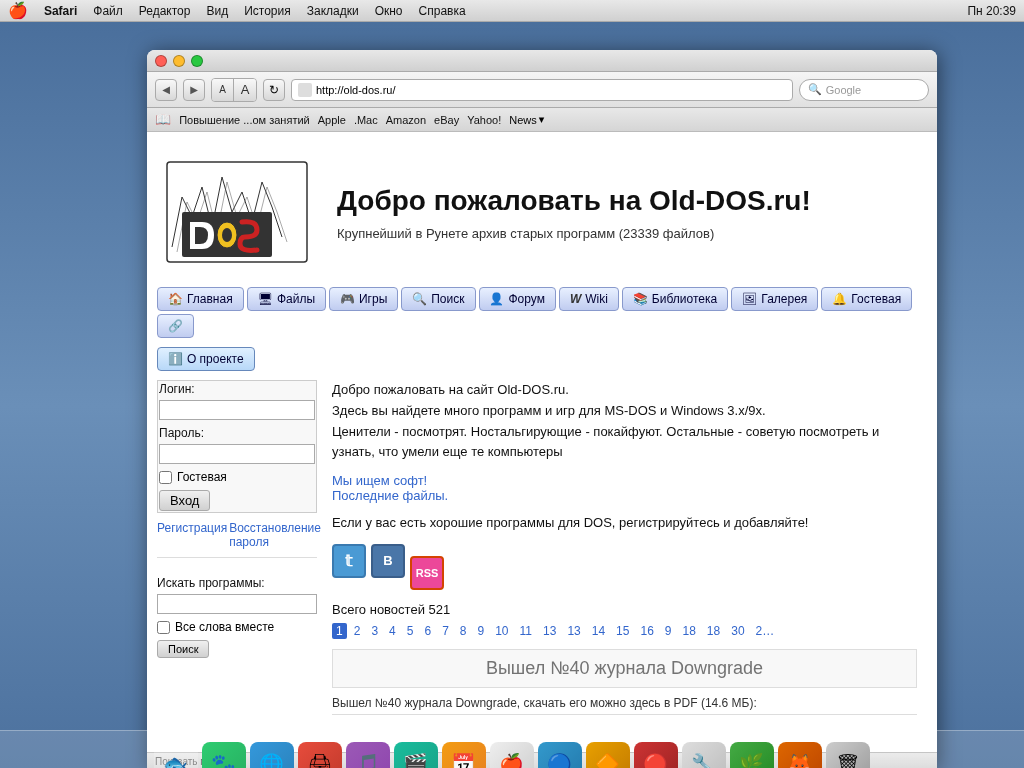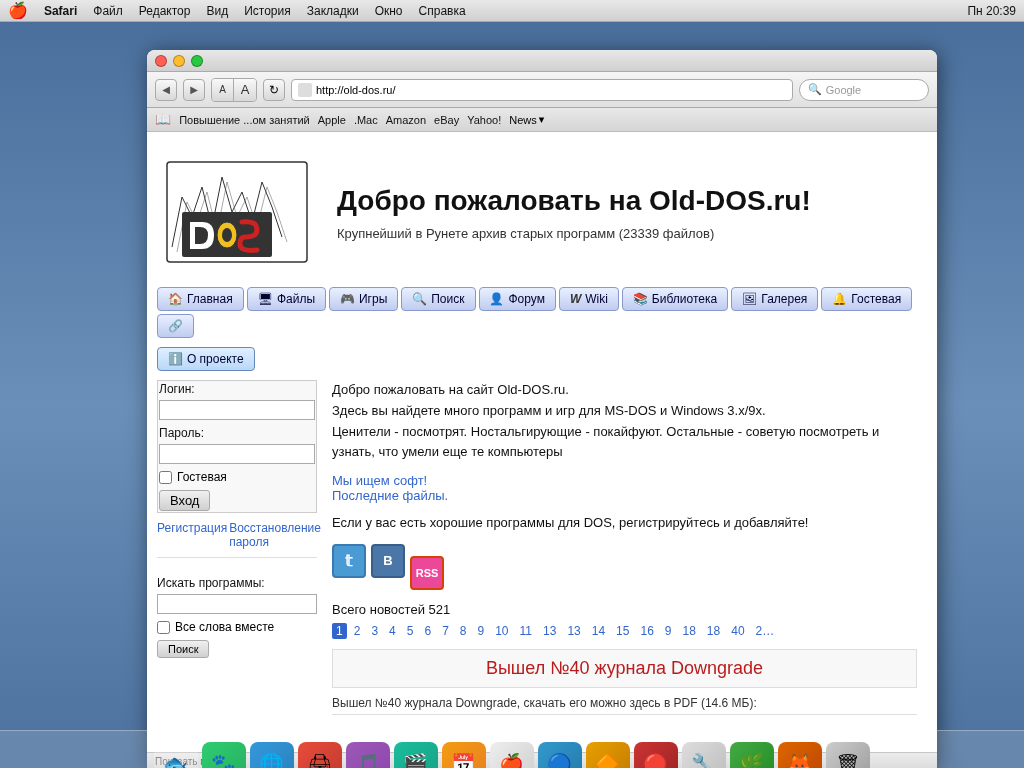--- a/index.html
+++ b/index.html
@@ -442,21 +442,21 @@
     }
 
     .news-headline {
       background: #f8f8f8;
       border: 1px solid #ddd;
       padding: 8px 10px;
       text-align: center;
       margin-bottom: 4px;
     }
     .news-headline a {
-      color: #b91c1c;
+      color: #737373;
       font-size: 18px;
       text-decoration: none;
     }
     .news-snippet {
       font-size: 12px;
       color: #333;
       padding: 4px 0;
       border-bottom: 1px solid #ddd;
     }
 
@@ -703,21 +703,21 @@
               <span class="page-num">10</span>
               <span class="page-num">11</span>
               <span class="page-num">13</span>
               <span class="page-num">13</span>
               <span class="page-num">14</span>
               <span class="page-num">15</span>
               <span class="page-num">16</span>
               <span class="page-num">9</span>
               <span class="page-num">18</span>
               <span class="page-num">18</span>
-              <span class="page-num">40</span>
+              <span class="page-num">30</span>
               <span class="page-num">2…</span>
             </div>
             <div class="news-headline">
               <a>Вышел №40 журнала Downgrade</a>
             </div>
             <div class="news-snippet">Вышел №40 журнала Downgrade, скачать его можно здесь в PDF (14.6 МБ):</div>
           </div>
 
         </div>
       </div>

